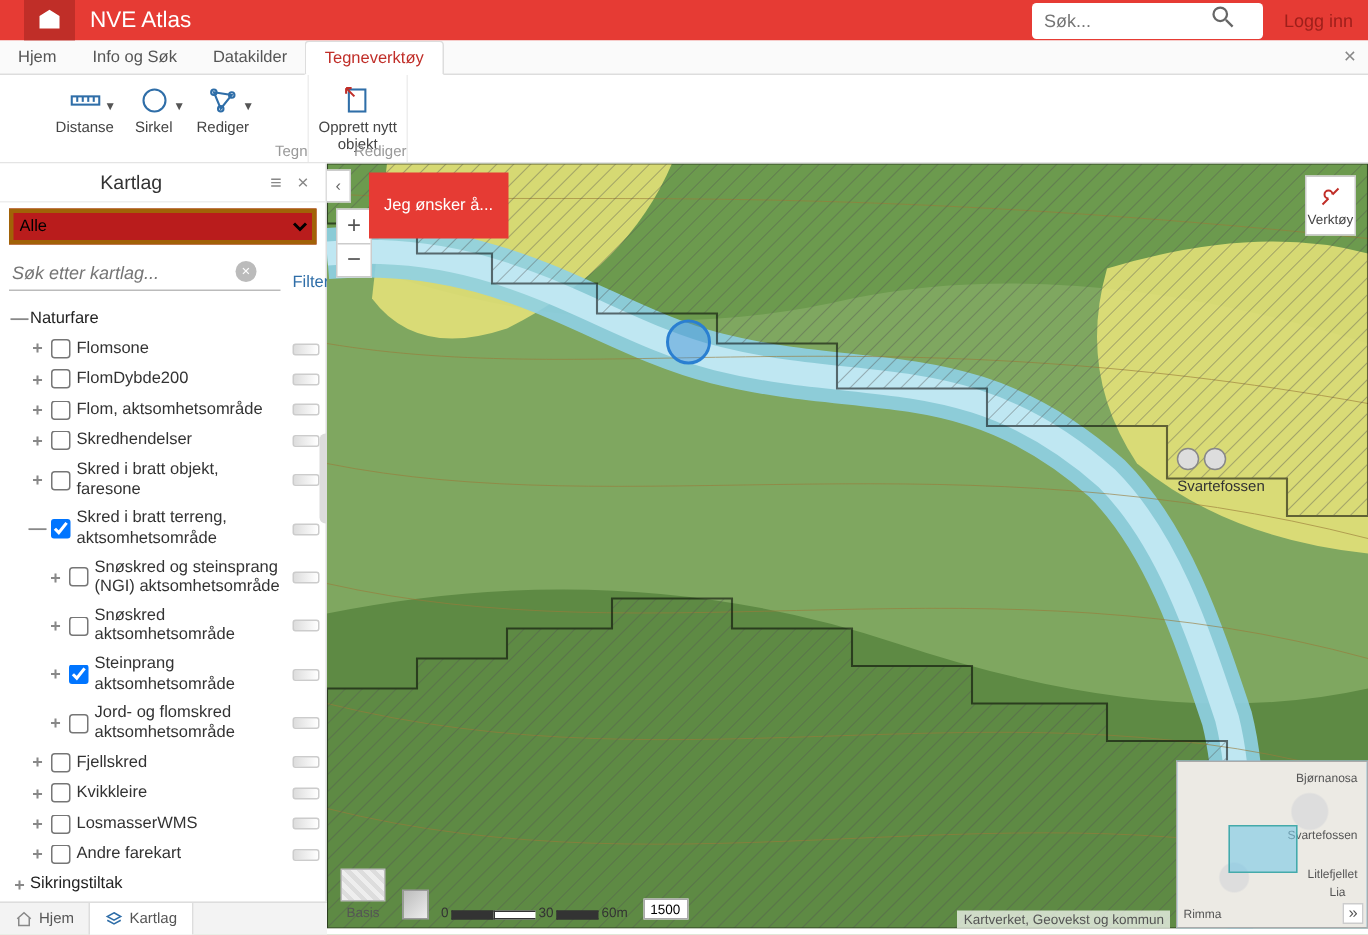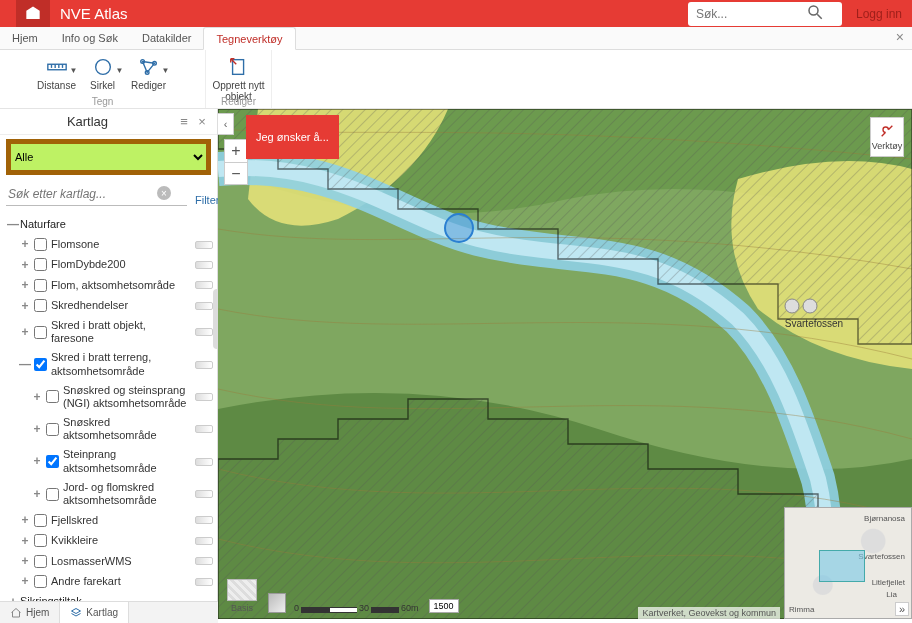--- a/index.html
+++ b/index.html
@@ -25,33 +25,33 @@
   
   .ribbon { height: 59px; background:#fff; border-bottom:1px solid #e4e4e4; display:flex; }
   .ribbon-group { display:flex; flex-direction:column; align-items:center; position:relative; padding:2px 0 0; border-right:1px solid #eee; }
   .ribbon-group-items { display:flex; gap:0; }
   .ribbon-item { display:flex; flex-direction:column; align-items:center; justify-content:flex-start; width:46px; padding-top:2px; cursor:pointer; position:relative; }
   .ribbon-item.wide { width:58px; }
   .ribbon-item .ricon { height:26px; display:flex; align-items:center; justify-content:center; color:#2f6ea8; }
   .ribbon-item .ricon svg { width:22px; height:22px; stroke:#2f6ea8; fill:none; stroke-width:1.5; }
   .ribbon-item .rlabel { font-size:10px; color:#444; text-align:center; line-height:1.1; }
   .ribbon-item .dd { position:absolute; right:2px; top:14px; font-size:8px; color:#555; }
-  .ribbon-group-label { font-size:10px; color:#999; position:absolute; bottom:1px; left:0; right:0; text-align:center; }
+  .ribbon-group-label { font-size:10px; color:#999; position:absolute; bottom:1px; left:0; right:0; text-align:right; }
 
   
   .body { display:flex; height: calc(623px - 31px - 23px - 59px); }
 
   
   .panel { width: 218px; border-right:1px solid #ddd; display:flex; flex-direction:column; background:#fff; position:relative; }
   .panel-scroll-decor { position:absolute; right:-4px; top:180px; width:8px; height:60px; background:#dcdcdc; border-radius:4px; }
   .panel-header { height:26px; display:flex; align-items:center; padding:0 6px 0 0; border-bottom:1px solid #eee; }
   .panel-title { flex:1; text-align:center; font-size:13px; color:#333; }
   .panel-header .picon { width:18px; display:flex; justify-content:center; color:#888; cursor:pointer; font-size:13px; }
   .panel-select { margin:4px 6px; }
-  .panel-select select { width:100%; font-size:11px; height:36px; border:5px solid #a16207; background:#bef264; }
+  .panel-select select { width:100%; font-size:11px; height:24px; border:3px solid #a16207; background:#b91c1c; }
   .panel-search { margin:4px 6px; position:relative; display:flex; align-items:flex-end; }
   .panel-search input { flex:1; font-size:12px; font-style:italic; color:#888; border:none; border-bottom:1px solid #bbb; padding:4px 22px 4px 2px; outline:none; }
   .panel-search .clearicon { position:absolute; right:40px; top:3px; width:14px;height:14px; background:#bbb; border-radius:50%; color:#fff; font-size:10px; display:flex; align-items:center; justify-content:center; cursor:pointer;}
   .panel-search .filterlink { font-size:11px; color:#2f6ea8; margin-left:8px; cursor:pointer; }
 
   .layer-tree { flex:1; overflow:hidden; font-size:11px; color:#333; padding:4px 0; }
   .tree-row { display:flex; align-items:center; padding:3px 4px 3px 6px; line-height:1.2; }
   .tree-row.group { font-weight:normal; color:#222; }
   .tree-row .exp { width:14px; text-align:center; color:#888; cursor:pointer; font-size:12px; font-weight:bold; }
   .tree-row .cb { margin:0 4px 0 2px; }

